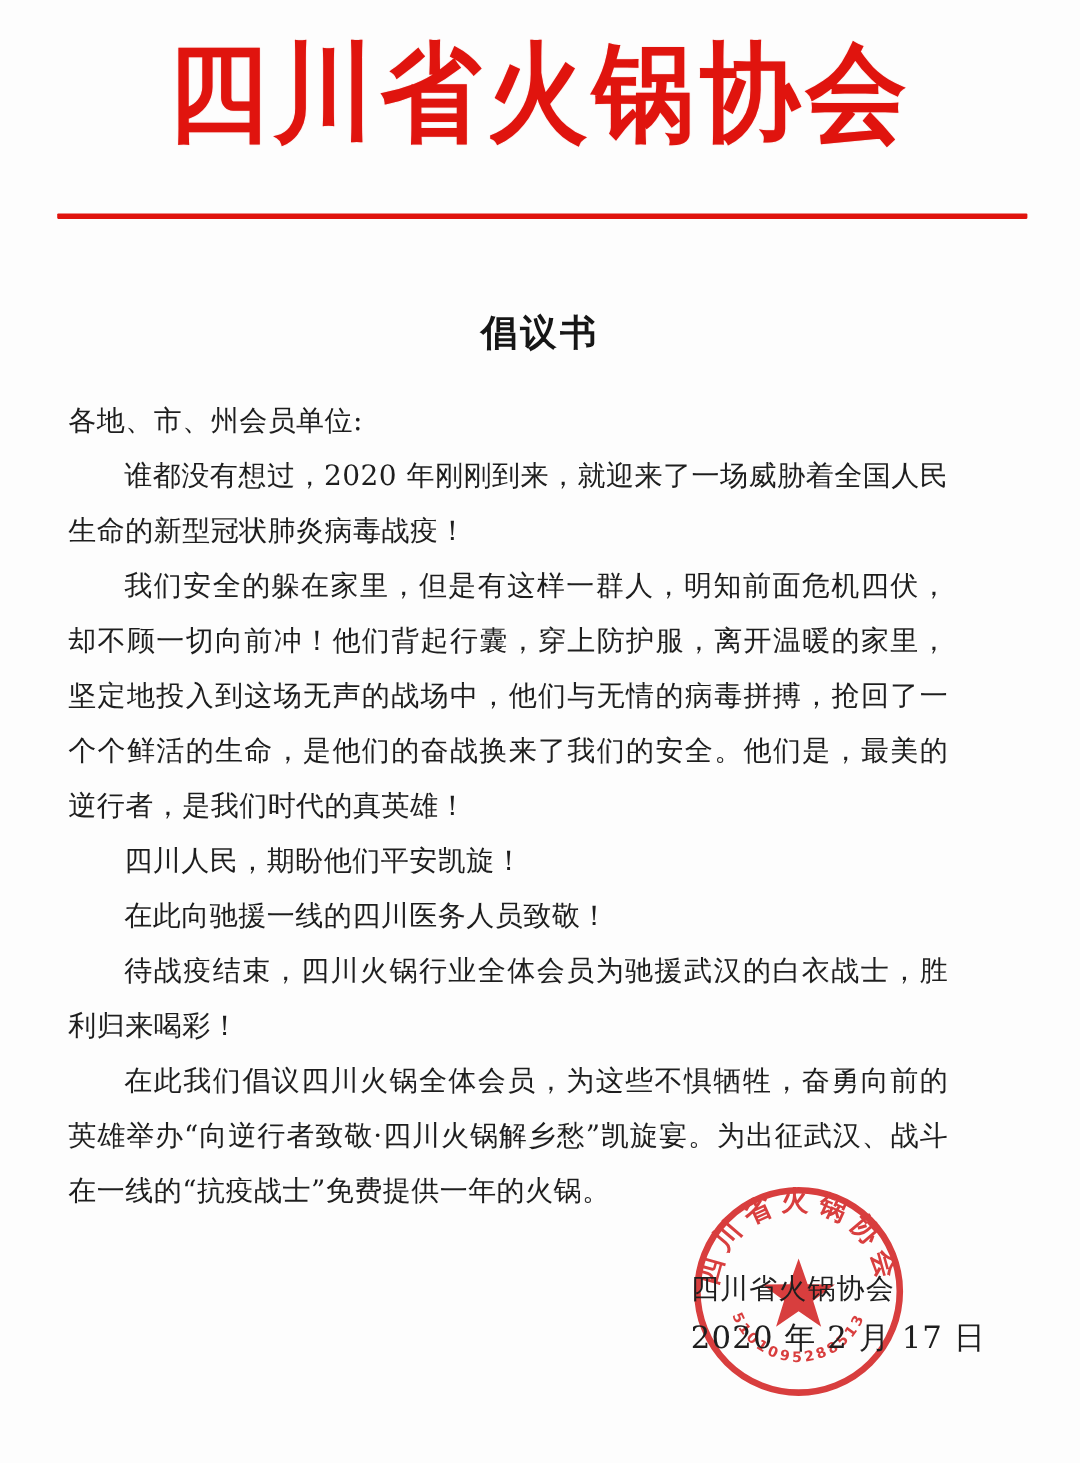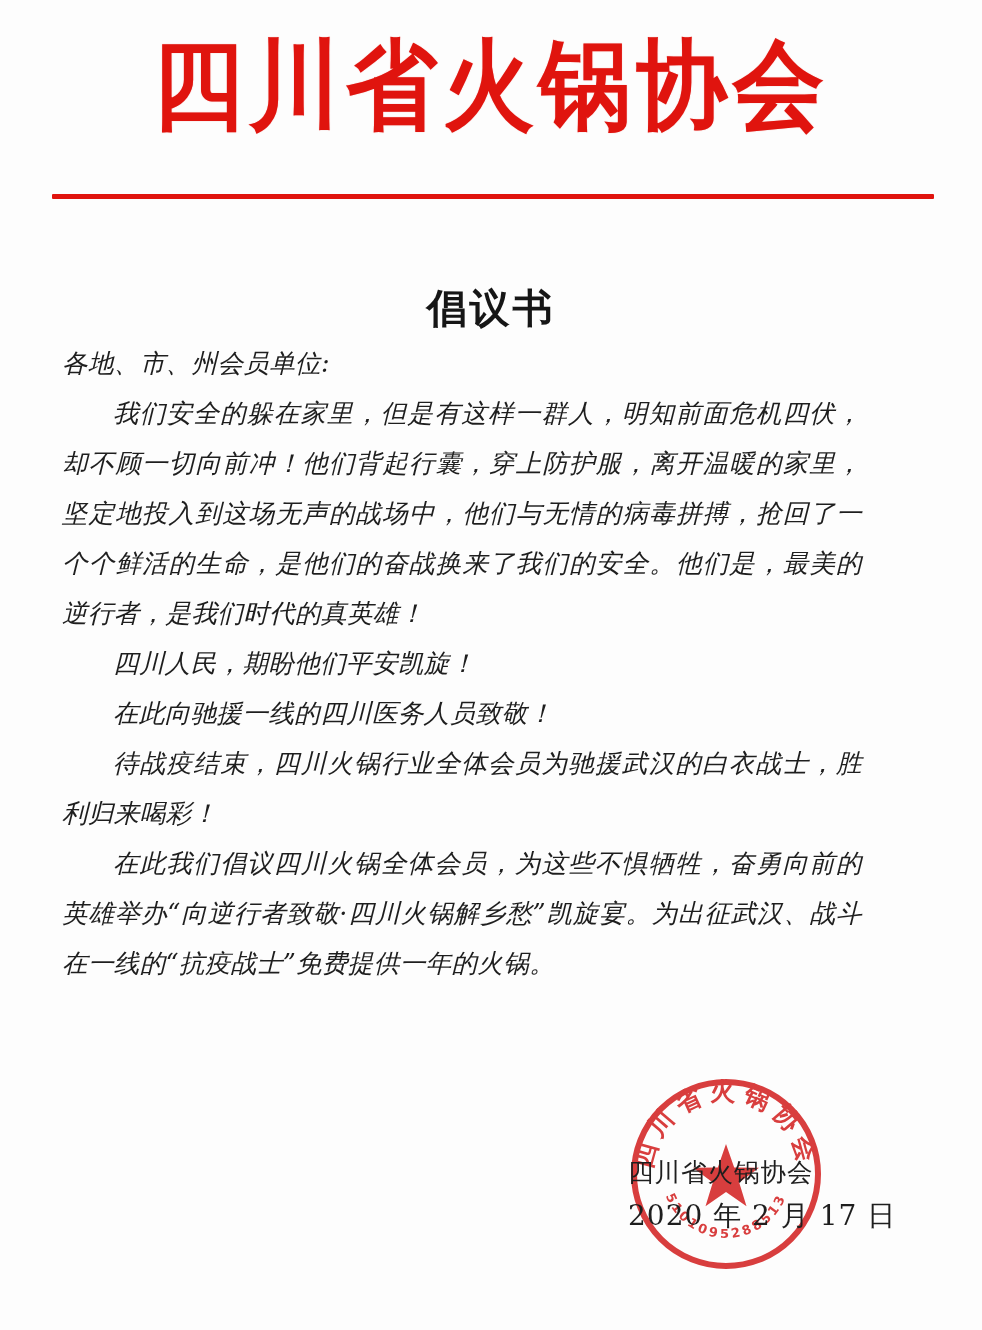--- a/index.html
+++ b/index.html
@@ -58,32 +58,31 @@
 
   
   .doc-title {
     position: absolute;
     top: 281px;
     left: 0;
     width: 982px;
     text-align: center;
     font-family: "DejaVu Sans", "Liberation Sans", sans-serif;
     font-weight: 700;
-    font-size: 40px;
+    font-size: 33px;
     letter-spacing: 3px;
     color: #161616;
   }
 
   
   .body-block {
     position: absolute;
-    top: 338px;
+    top: 358px;
     left: 62px;
     width: 800px;
-    font-style: italic;
   }
   .para {
     font-size: 25.5px;
     line-height: 50px;
     text-align: justify;
     text-justify: inter-ideograph;
     letter-spacing: 0.4px;
     color: #1e1e1e;
     margin: 0;
   }
@@ -138,20 +137,21 @@
   <div class="letterhead">
     <div class="letterhead-title">四川省火锅协会</div>
   </div>
 
   <div class="rule-red"></div>
 
   <div class="doc-title">倡议书</div>
 
   <div class="body-block">
     <p class="para flush">各地、市、州会员单位:</p>
+    <p class="para indent">谁都没有想过，2020 年刚刚到来，就迎来了一场威胁着全国人民生命的新型冠状肺炎病毒战疫！</p>
     <p class="para indent">我们安全的躲在家里，但是有这样一群人，明知前面危机四伏，却不顾一切向前冲！他们背起行囊，穿上防护服，离开温暖的家里，坚定地投入到这场无声的战场中，他们与无情的病毒拼搏，抢回了一个个鲜活的生命，是他们的奋战换来了我们的安全。他们是，最美的逆行者，是我们时代的真英雄！</p>
     <p class="para indent">四川人民，期盼他们平安凯旋！</p>
     <p class="para indent">在此向驰援一线的四川医务人员致敬！</p>
     <p class="para indent">待战疫结束，四川火锅行业全体会员为驰援武汉的白衣战士，胜利归来喝彩！</p>
     <p class="para indent">在此我们倡议四川火锅全体会员，为这些不惧牺牲，奋勇向前的英雄举办“向逆行者致敬·四川火锅解乡愁”凯旋宴。为出征武汉、战斗在一线的“抗疫战士”免费提供一年的火锅。</p>
   </div>
 
   <div class="seal">
     <svg width="196" height="196" viewBox="0 0 196 196" xmlns="http://www.w3.org/2000/svg">
       <defs>

